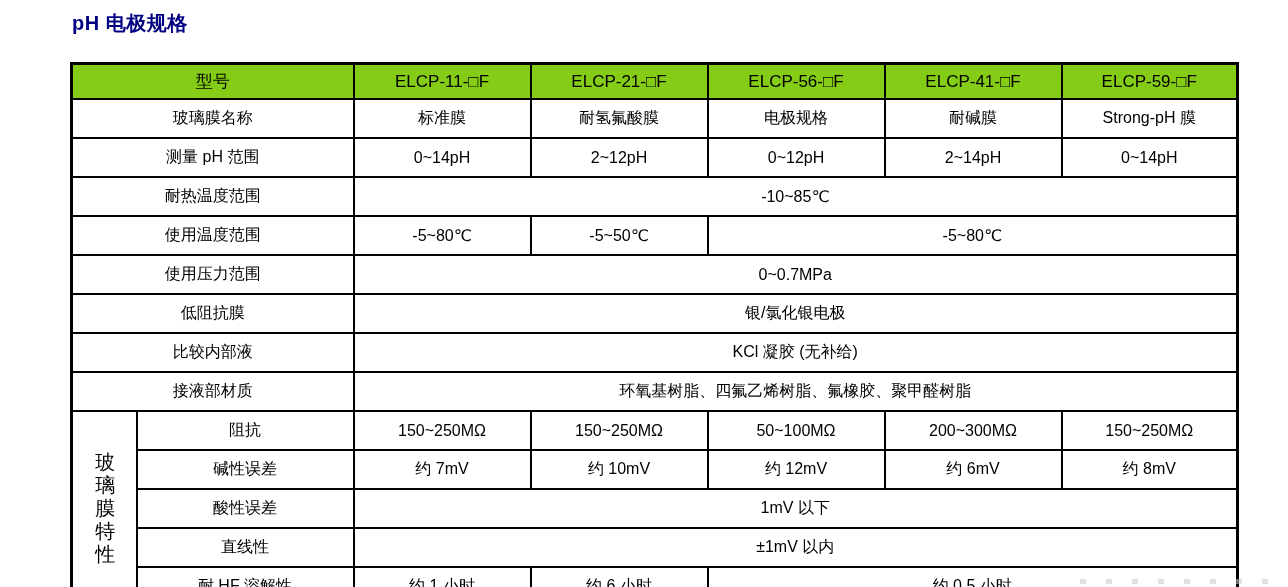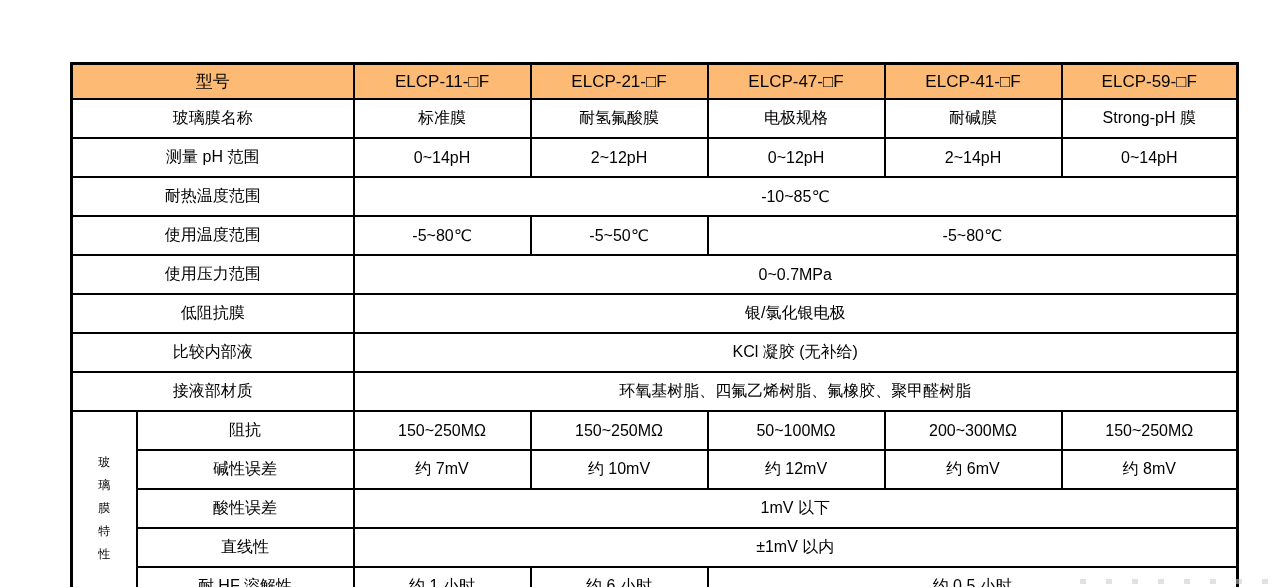--- a/index.html
+++ b/index.html
@@ -41,67 +41,68 @@
     text-align: center;
     vertical-align: middle;
     font-size: 16px;
     color: #000000;
     padding: 0 2px;
     height: 37px;
     overflow: hidden;
     white-space: nowrap;
   }
   table.spec tr.header-row td {
-    background: #fdba74;
+    background: #84cc16;
     font-size: 17px;
     height: 33px;
   }
   .vcell { padding: 0; }
   .vtext {
     width: 18px;
     margin: 0 auto;
     word-break: break-all;
     white-space: normal;
     line-height: 23px;
-    font-size: 12px;
+    font-size: 20px;
     text-align: center;
   }
   .wm-fragment {
     position: absolute;
     left: 1080px;
     top: 579px;
     width: 200px;
     height: 5px;
     background: repeating-linear-gradient(to right, #c9c9c9 0 6px, transparent 6px 26px);
     opacity: 0.55;
   }
 </style>
 </head>
 <body>
 
 <div class="page">
 
+  <h1 class="title">pH 电极规格</h1>
 
   <table class="spec">
     <colgroup>
       <col style="width:65px">
         <col style="width:217px">
       <col style="width:177px">
         <col style="width:177px">
         <col style="width:177px">
       <col style="width:177px">
         <col style="width:176px">
     </colgroup>
 
     <tbody>
         <tr class="header-row">
       <td colspan="2">型号</td>
       <td>ELCP-11-□F</td>
       <td>ELCP-21-□F</td>
-      <td>ELCP-47-□F</td>
+      <td>ELCP-56-□F</td>
       <td>ELCP-41-□F</td>
       <td>ELCP-59-□F</td>
     </tr>
 
     <tr>
       <td colspan="2">玻璃膜名称</td>
       <td>标准膜</td>
       <td>耐氢氟酸膜</td>
       <td>电极规格</td>
       <td>耐碱膜</td>

